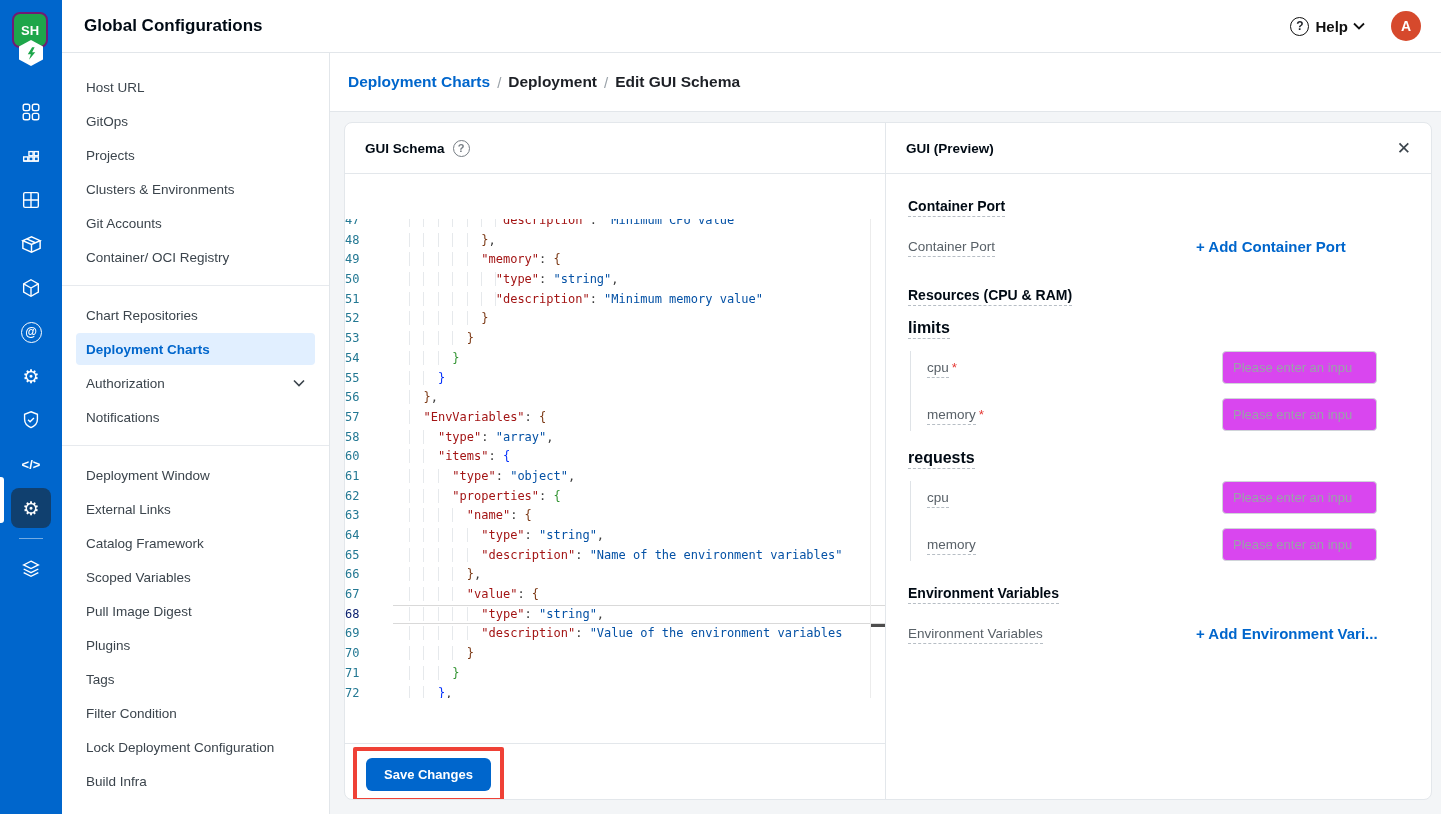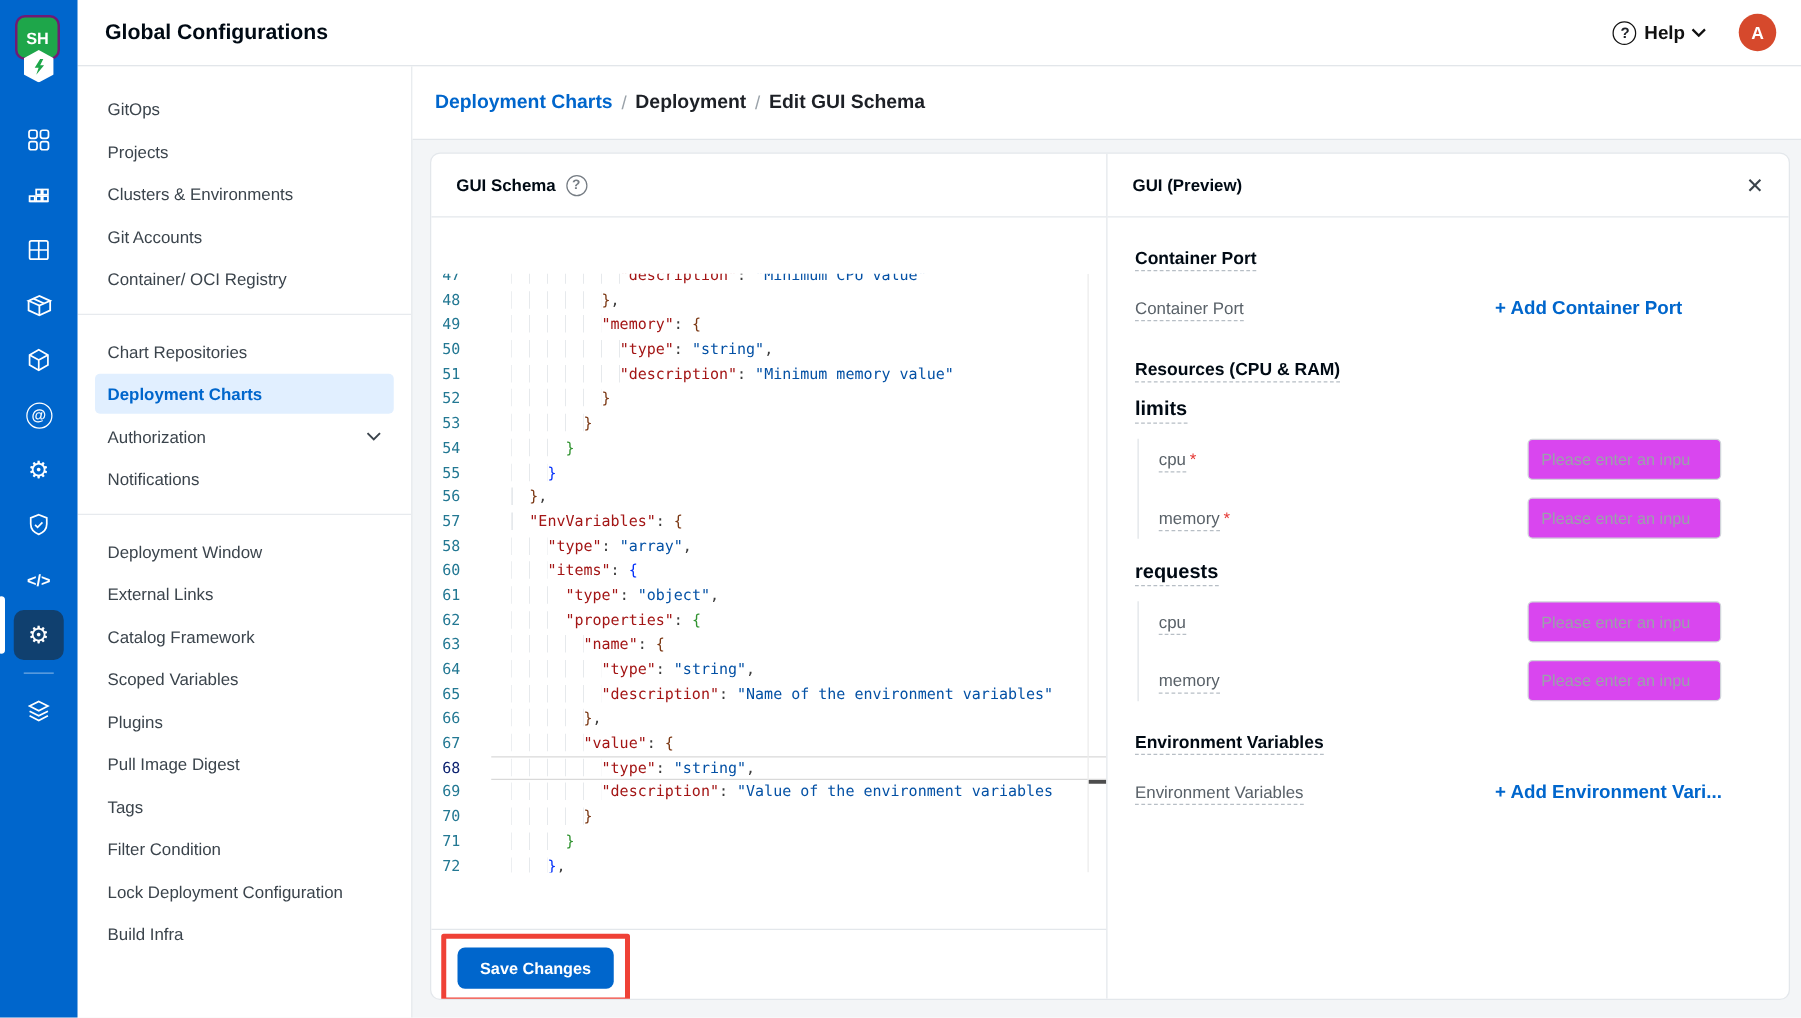--- a/index.html
+++ b/index.html
@@ -65,21 +65,21 @@
   .pane-head { height:51px; flex:none; border-bottom:1px solid #e3e7eb; display:flex; align-items:center;
     padding:0 20px; font-size:13.5px; font-weight:bold; color:#000a14; }
   .schema-help { width:17px; height:17px; border:1.4px solid #767d84; border-radius:50%; color:#767d84;
     font-size:11px; font-weight:bold; display:flex; align-items:center; justify-content:center; margin-left:8px; }
   .close-x { margin-left:auto; font-size:17px; color:#3b444c; cursor:pointer; font-weight:normal; }
 
   
   .code-area { flex:1; overflow:hidden; position:relative; }
   .code-scroll { margin-top:-8px; }
   .lnrow { display:flex; height:19.7px; line-height:19.7px; font-family:"DejaVu Sans Mono", monospace; font-size:12px; }
-  .gutter { width:48px; flex:none; text-align:center; padding-right:16px; color:#237893; user-select:none; }
+  .gutter { width:48px; flex:none; text-align:left; padding-right:16px; color:#237893; user-select:none; }
   .code-line { flex:1; white-space:pre; padding-left:16px; }
   .lnrow.active .gutter { color:#0b216f; }
   .lnrow.active .code-line { border-top:1px solid #d9d9d9; border-bottom:1px solid #d9d9d9; line-height:17.7px; }
   .c-key{color:#a31515} .c-str{color:#0451a5} .c-pun{color:#3b3b3b}
   .c-b1{color:#0431fa} .c-b2{color:#319331} .c-b3{color:#7b3814}
   .c-ind{background:repeating-linear-gradient(to right,#e6e9ec 0 1px,transparent 1px 14.4px);}
   .ov-track { position:absolute; right:14px; top:0; bottom:0; width:1px; background:#ececec; }
   .ov-cursor { position:absolute; right:0; top:405px; width:14px; height:3px; background:#4d4d4d; }
 
   
@@ -194,20 +194,23 @@
           <path d="M1 1.5l5 5 5-5" fill="none" stroke="#111" stroke-width="1.8"></path>
         </svg>
     </div>
     <div class="avatar">A</div>
   </div>
 </div>
 
 <div class="sidebar">
     <div class="sb-group">
       <div class="sb-item">
+        <span class="lbl">Host URL</span>
+      </div>
+      <div class="sb-item">
         <span class="lbl">GitOps</span>
       </div>
       <div class="sb-item">
         <span class="lbl">Projects</span>
       </div>
       <div class="sb-item">
         <span class="lbl">Clusters &amp; Environments</span>
       </div>
       <div class="sb-item">
         <span class="lbl">Git Accounts</span>
@@ -240,24 +243,24 @@
       <div class="sb-item">
         <span class="lbl">External Links</span>
       </div>
       <div class="sb-item">
         <span class="lbl">Catalog Framework</span>
       </div>
       <div class="sb-item">
         <span class="lbl">Scoped Variables</span>
       </div>
       <div class="sb-item">
+        <span class="lbl">Pull Image Digest</span>
+      </div>
+      <div class="sb-item">
         <span class="lbl">Plugins</span>
-      </div>
-      <div class="sb-item">
-        <span class="lbl">Pull Image Digest</span>
       </div>
       <div class="sb-item">
         <span class="lbl">Tags</span>
       </div>
       <div class="sb-item">
         <span class="lbl">Filter Condition</span>
       </div>
       <div class="sb-item">
         <span class="lbl">Lock Deployment Configuration</span>
       </div>

